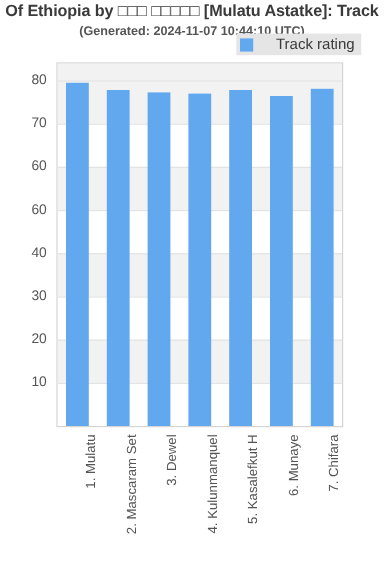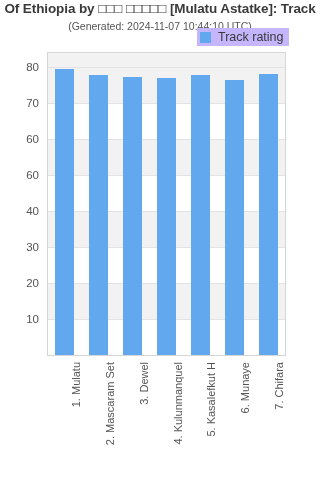--- a/index.html
+++ b/index.html
@@ -35,34 +35,34 @@
     color: #3a3a3a;
     letter-spacing: -0.1px;
   }
   .chart-subtitle {
     position: absolute;
     left: 50%;
     top: 20px;
     transform: translateX(-50%);
     white-space: nowrap;
     font-size: 10.5px;
-    font-weight: normal;
+    font-weight: bold;
     color: #555555;
     text-align: center;
   }
 
   
   .legend {
     position: absolute;
     left: 197px;
     top: 28px;
     display: flex;
     align-items: center;
-    gap: 7px;
-    background: #c4b5fd;
+    gap: 19px;
+    background: #e5e5e5;
     padding: 2px 5px 2px 3px;
   }
   .legend-swatch {
     width: 11px;
     height: 11px;
     background: #62a8ef;
     display: block;
   }
   .legend-label {
     font-size: 12.5px;

